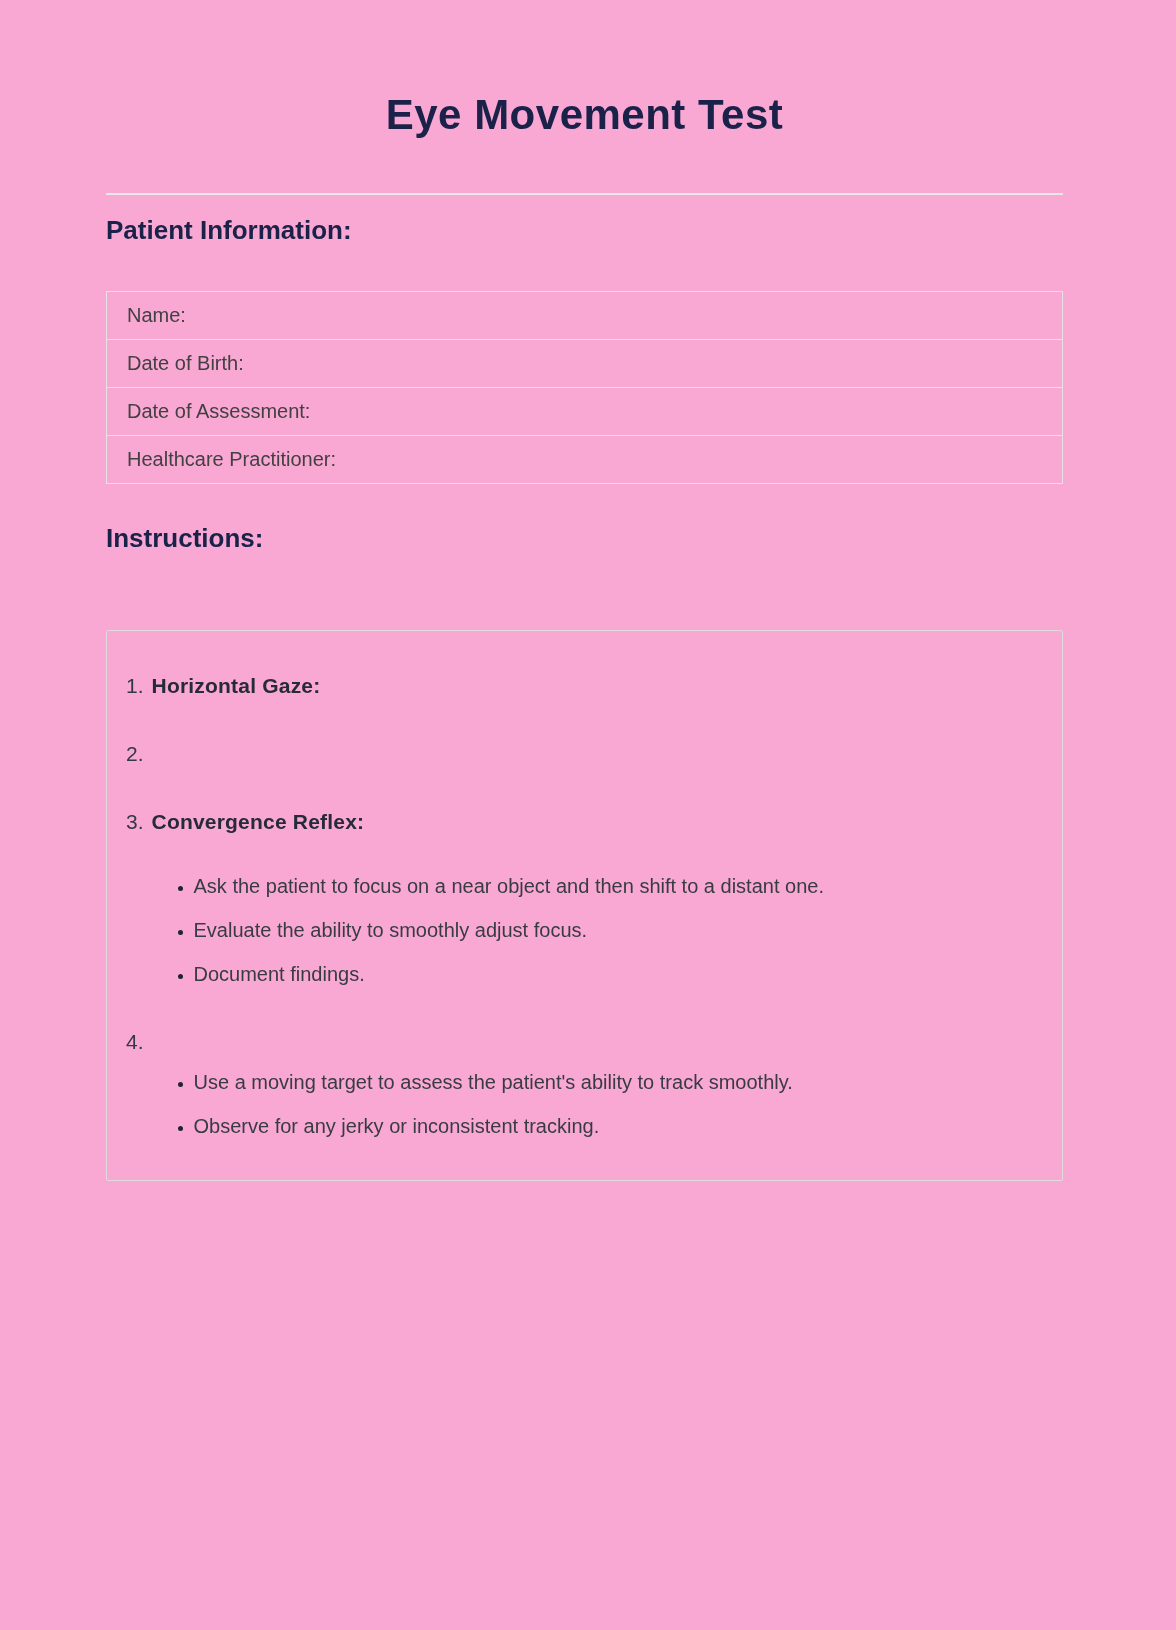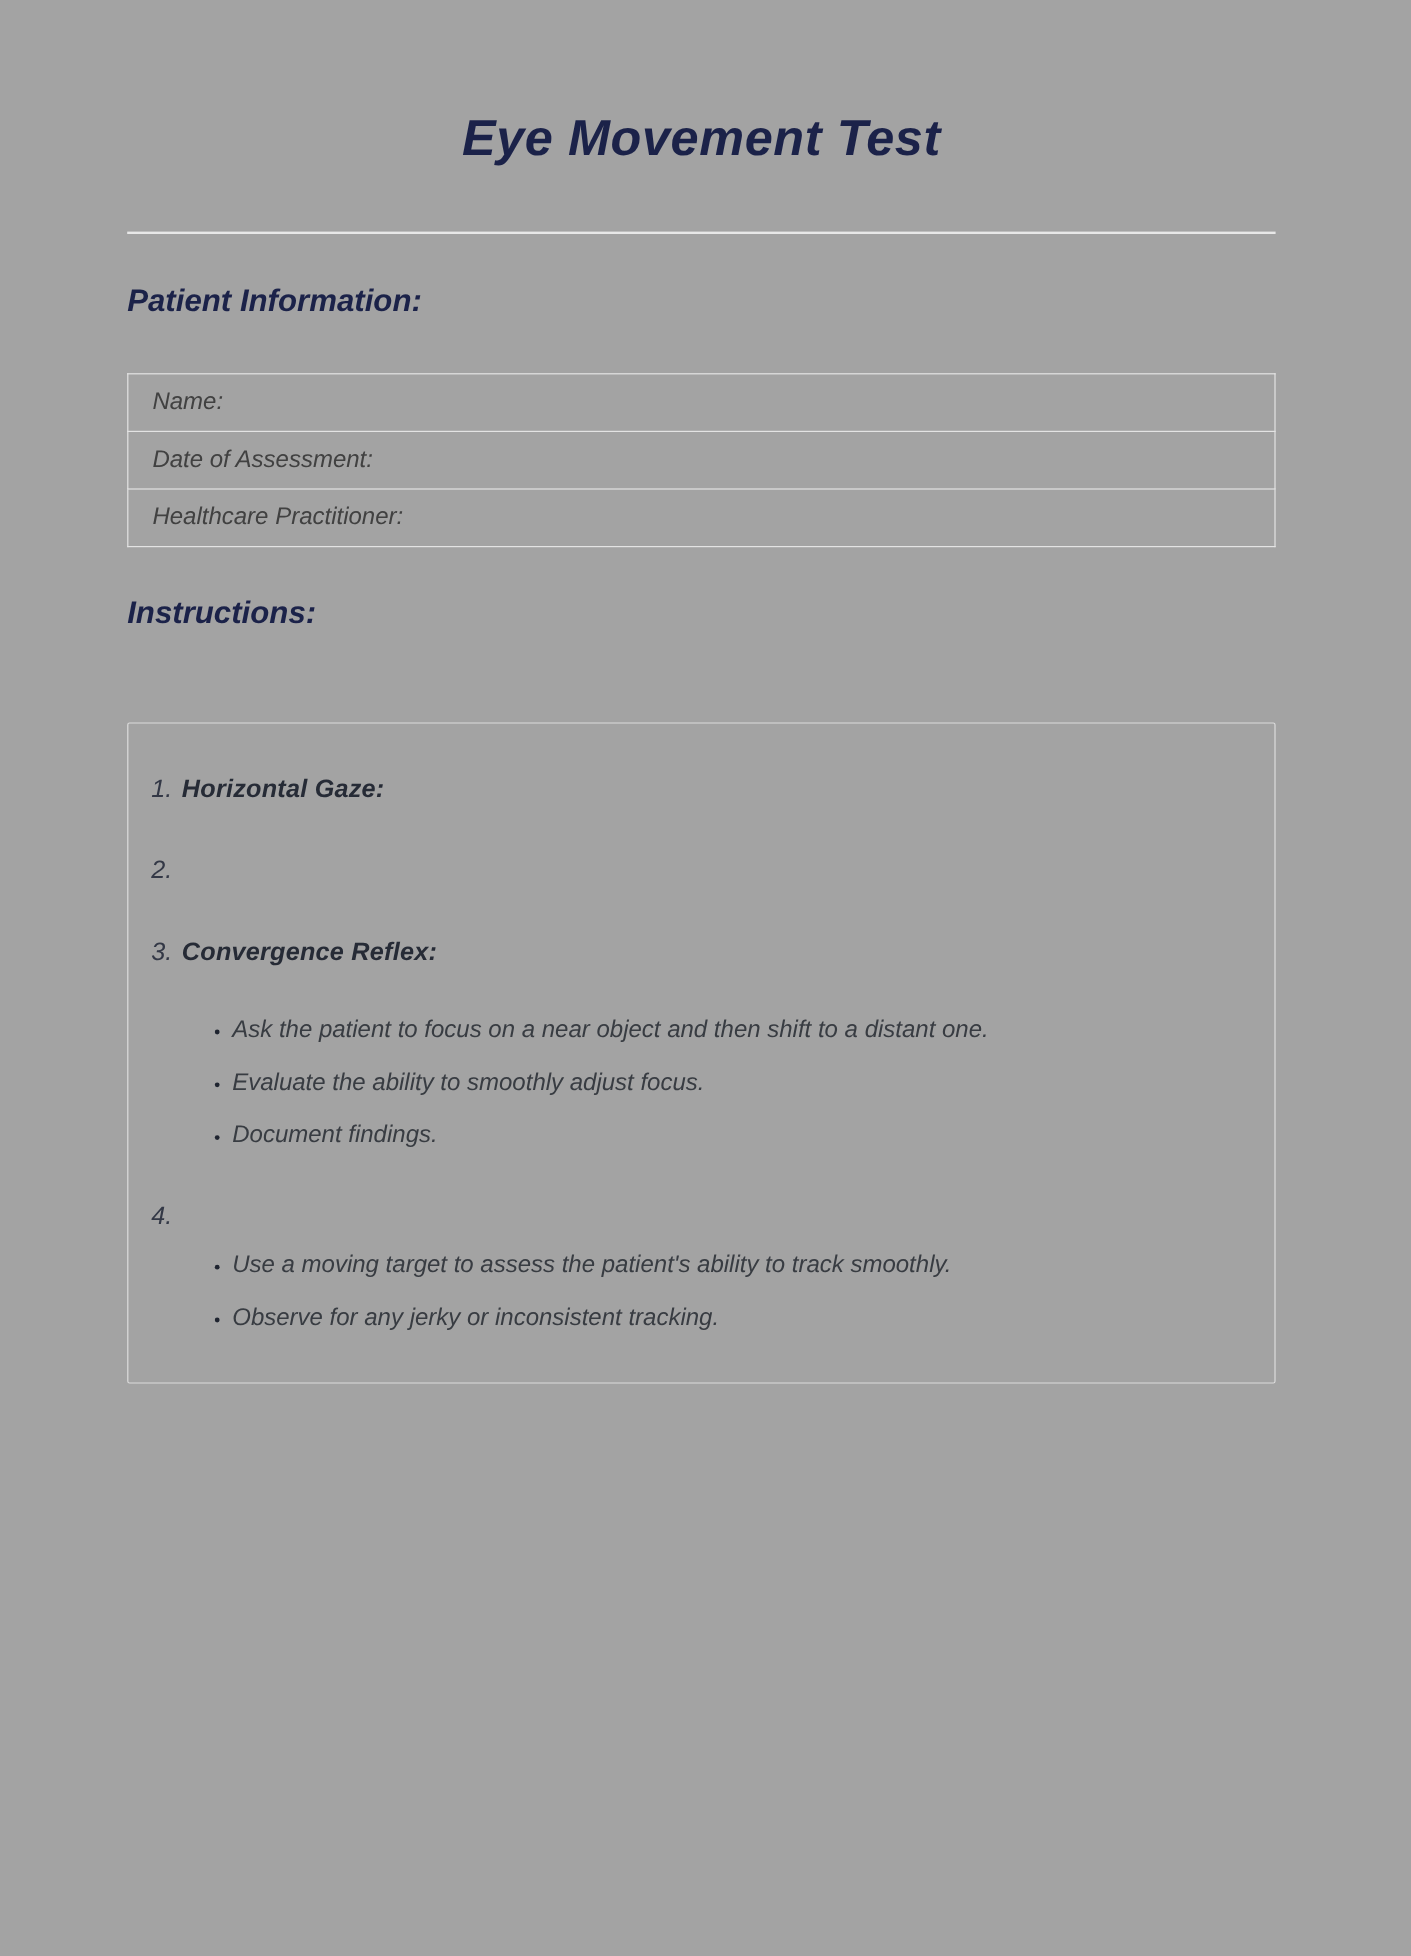--- a/index.html
+++ b/index.html
@@ -5,23 +5,22 @@
   html, body {
     margin: 0;
     padding: 0;
     background: #ffffff;
     font-family: "Liberation Sans", sans-serif;
   }
   .page {
     position: relative;
     width: 1176px;
     height: 1630px;
-    background: #a3a3a3;
+    background: #f9a8d4;
     overflow: hidden;
-    font-style: italic;
   }
   .content {
     position: absolute;
     left: 106px;
     top: 0;
     width: 957px;
   }
   .doc-title {
     margin-top: 90px;
     text-align: center;
@@ -37,21 +36,21 @@
     background: #e8e8e8;
     border: none;
   }
   .section-heading {
     font-size: 26px;
     line-height: 30px;
     font-weight: bold;
     color: #1b2249;
   }
   .patient-heading {
-    margin-top: 40px;
+    margin-top: 20px;
   }
   .info-table {
     margin-top: 46px;
     width: 100%;
     border-collapse: collapse;
     border: 1px solid #e0e0e0;
   }
   .info-table td {
     height: 47px;
     border: 1px solid #e3e3e3;
@@ -123,20 +122,23 @@
     <div class="divider"></div>
 
     <div class="section-heading patient-heading">Patient Information:</div>
 
     <table class="info-table">
       <tbody>
         <tr>
           <td>Name:</td>
         </tr>
         <tr>
+          <td>Date of Birth:</td>
+        </tr>
+        <tr>
           <td>Date of Assessment:</td>
         </tr>
         <tr>
           <td>Healthcare Practitioner:</td>
         </tr>
       </tbody>
     </table>
 
     <div class="section-heading instructions-heading">Instructions:</div>
 

